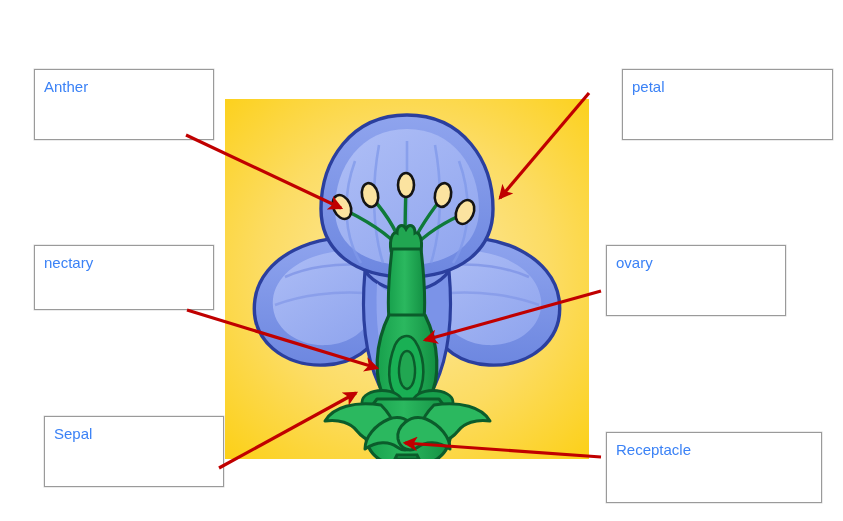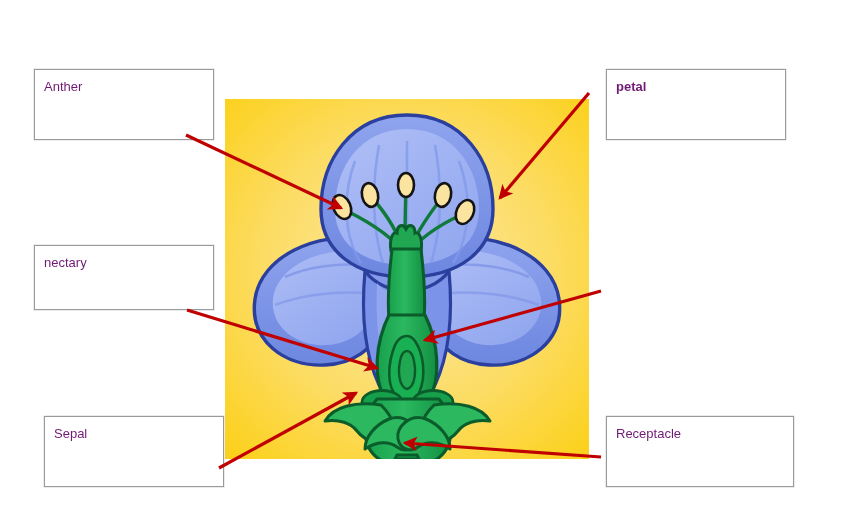--- a/index.html
+++ b/index.html
@@ -29,33 +29,33 @@
     box-sizing: border-box;
     background: #ffffff;
     border: 1px solid #9a9a9a;
     box-shadow: 0 0 0 0.5px rgba(140,140,140,0.35);
     z-index: 6;
   }
   .label-box .label-text {
     position: absolute;
     left: 9px;
     top: 10px;
-    font-size: 13px;
+    font-size: 15px;
     line-height: 14px;
-    color: #701a75;
+    color: #3b82f6;
     font-family: "Liberation Sans", sans-serif;
     white-space: nowrap;
   }
 
   .box-anther     { left: 34px;  top: 69px;  width: 180px; height: 71px; }
   .box-nectary    { left: 34px;  top: 245px; width: 180px; height: 65px; }
   .box-sepal      { left: 44px;  top: 416px; width: 180px; height: 71px; }
-  .box-petal      { left: 606px; top: 69px;  width: 180px; height: 71px; font-weight: bold; }
+  .box-petal      { left: 622px; top: 69px;  width: 211px; height: 71px; }
   .box-ovary      { left: 606px; top: 245px; width: 180px; height: 71px; }
-  .box-receptacle { left: 606px; top: 416px; width: 188px; height: 71px; }
+  .box-receptacle { left: 606px; top: 432px; width: 216px; height: 71px; }
 
   
   .diagram-panel {
     position: absolute;
     left: 225px;
     top: 99px;
     width: 364px;
     height: 360px;
     z-index: 2;
     overflow: hidden;
@@ -192,20 +192,23 @@
   </div>
 
   <div class="label-box box-sepal">
     <span class="label-text">Sepal</span>
   </div>
 
   <div class="label-box box-petal">
     <span class="label-text">petal</span>
   </div>
 
+  <div class="label-box box-ovary">
+    <span class="label-text">ovary</span>
+  </div>
 
   <div class="label-box box-receptacle">
     <span class="label-text">Receptacle</span>
   </div>
 
   <svg class="arrow-layer" width="843" height="521" viewBox="0 0 843 521" xmlns="http://www.w3.org/2000/svg">
     <defs>
       <marker id="redArrow" viewBox="0 0 10 10" refX="8.4" refY="5" markerWidth="4.6" markerHeight="4.6" orient="auto-start-reverse">
         <path d="M 0 0 L 10 5 L 0 10 L 2.6 5 Z" fill="#c00000"></path>
       </marker>

